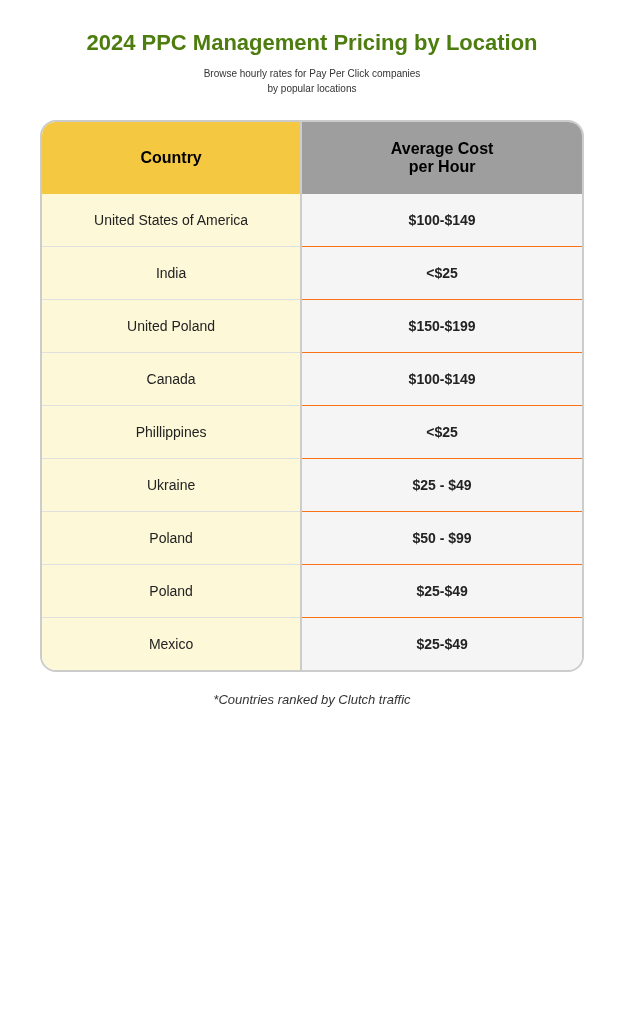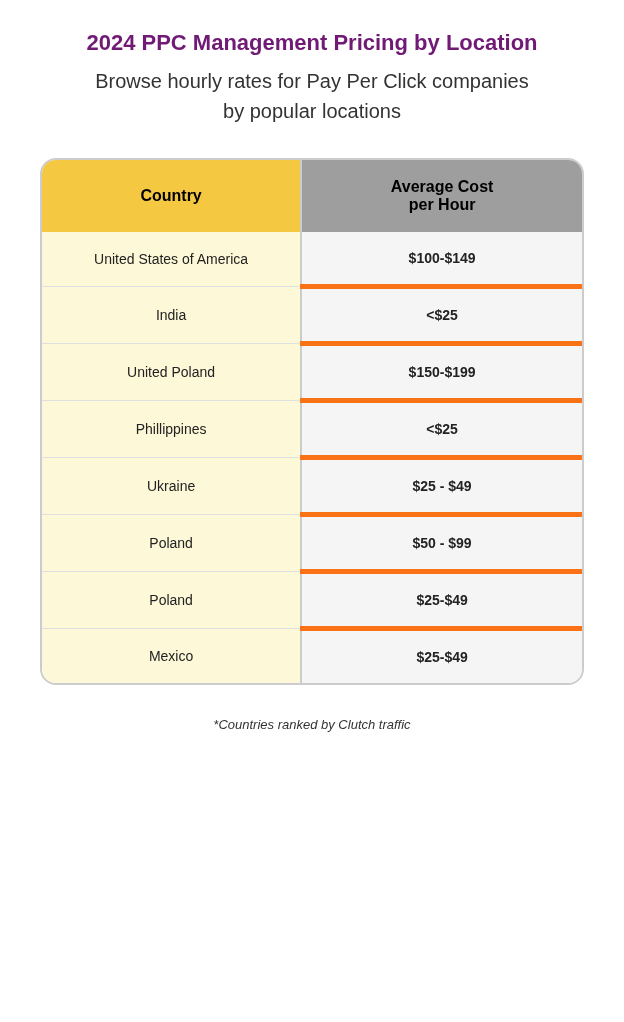--- a/index.html
+++ b/index.html
@@ -15,31 +15,31 @@
       font-family: 'Arial', sans-serif;
       display: flex;
       flex-direction: column;
       align-items: center;
       padding: 30px 40px 20px 40px;
     }
 
     .page-title {
       font-size: 22px;
       font-weight: 900;
-      color: #701a75;
+      color: #4d7c0f;
       text-align: center;
       margin-bottom: 10px;
       line-height: 1.2;
     }
 
     .page-subtitle {
-      font-size: 20px;
+      font-size: 10px;
       color: #333333;
       text-align: center;
-      margin-bottom: 32px;
+      margin-bottom: 24px;
       line-height: 1.5;
     }
 
     .table-container {
       width: 100%;
       border: 2px solid #cccccc;
       border-radius: 16px;
       overflow: hidden;
       background: #ffffff;
     }
@@ -81,33 +81,33 @@
     .td-country {
       background-color: #fdf8d8;
       border-right: 2px solid #cccccc;
       border-bottom: 1px solid #e0e0e0;
       color: #333333;
       font-size: 14px;
     }
 
     .td-cost {
       background-color: #f5f5f5;
-      border-bottom: 5px solid #f97316;
+      border-bottom: 1px solid #f97316;
       font-weight: 700;
       font-size: 15px;
       color: #111111;
     }
 
     .table tbody tr:last-child .td-country,
     .table tbody tr:last-child .td-cost {
       border-bottom: none;
     }
 
     .footer-note {
-      margin-top: 32px;
+      margin-top: 20px;
       font-size: 13px;
       color: #333333;
       text-align: center;
       font-style: italic;
     }
   </style>
 </head>
 <body>
 
 <h1 class="page-title">2024 PPC Management Pricing by Location</h1>
@@ -129,20 +129,24 @@
         </tr>
         <tr>
           <td class="td-country">India</td>
           <td class="td-cost">&lt;$25</td>
         </tr>
         <tr>
           <td class="td-country">United Poland</td>
           <td class="td-cost">$150-$199</td>
         </tr>
         <tr>
+          <td class="td-country">Canada</td>
+          <td class="td-cost">$100-$149</td>
+        </tr>
+        <tr>
           <td class="td-country">Phillippines</td>
           <td class="td-cost">&lt;$25</td>
         </tr>
         <tr>
           <td class="td-country">Ukraine</td>
           <td class="td-cost">$25 - $49</td>
         </tr>
         <tr>
           <td class="td-country">Poland</td>
           <td class="td-cost">$50 - $99</td>

